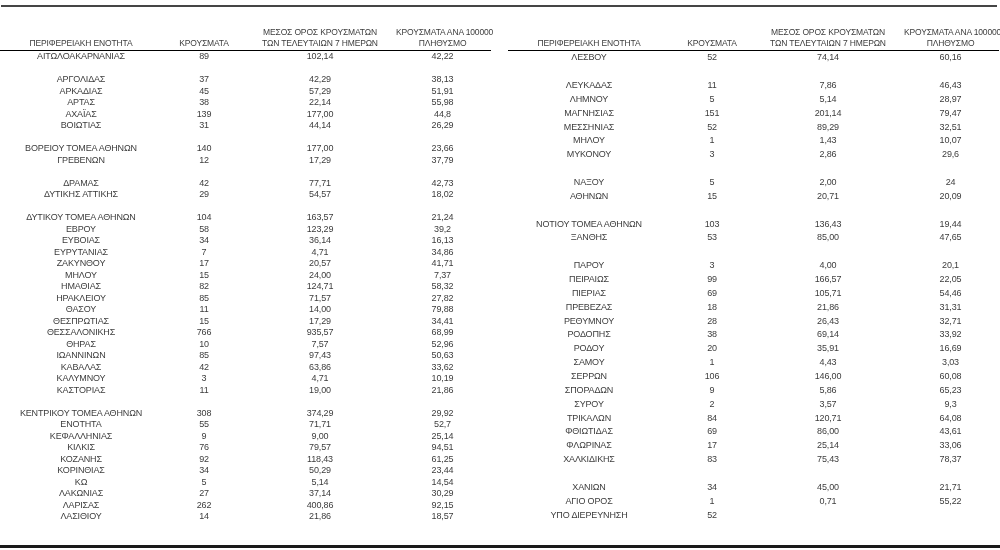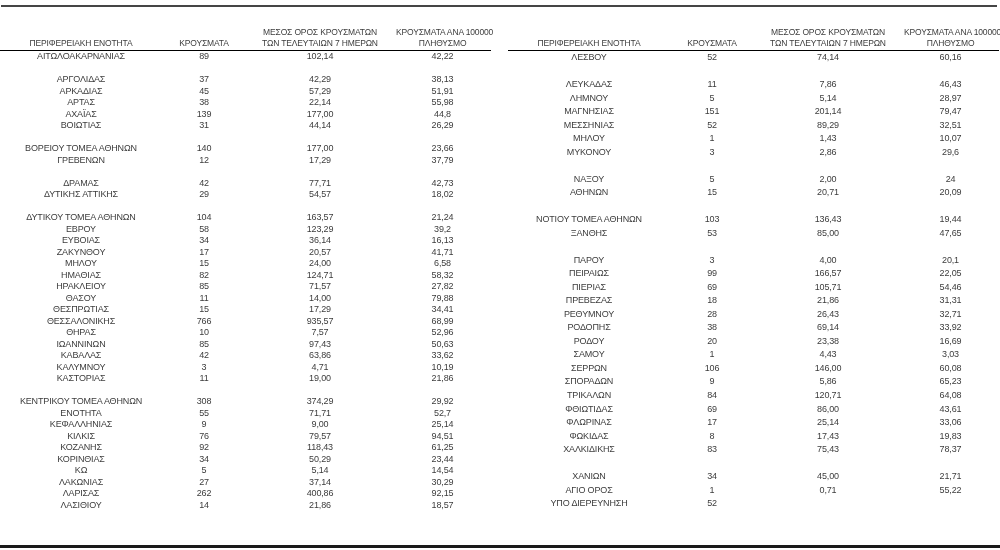--- a/index.html
+++ b/index.html
@@ -188,30 +188,36 @@
             <td>123,29</td>
             <td>39,2</td>
           </tr>
           <tr>
             <td>ΕΥΒΟΙΑΣ</td>
             <td>34</td>
             <td>36,14</td>
             <td>16,13</td>
           </tr>
           <tr>
+            <td>ΕΥΡΥΤΑΝΙΑΣ</td>
+            <td>7</td>
+            <td>4,71</td>
+            <td>34,86</td>
+          </tr>
+          <tr>
             <td>ΖΑΚΥΝΘΟΥ</td>
             <td>17</td>
             <td>20,57</td>
             <td>41,71</td>
           </tr>
           <tr>
             <td>ΜΗΛΟΥ</td>
             <td>15</td>
             <td>24,00</td>
-            <td>6,58</td>
+            <td>7,37</td>
           </tr>
           <tr>
             <td>ΗΜΑΘΙΑΣ</td>
             <td>82</td>
             <td>124,71</td>
             <td>58,32</td>
           </tr>
           <tr>
             <td>ΗΡΑΚΛΕΙΟΥ</td>
             <td>85</td>
@@ -483,21 +489,21 @@
           </tr>
           <tr>
             <td>ΡΟΔΟΠΗΣ</td>
             <td>38</td>
             <td>69,14</td>
             <td>33,92</td>
           </tr>
           <tr>
             <td>ΡΟΔΟΥ</td>
             <td>20</td>
-            <td>23,38</td>
+            <td>35,91</td>
             <td>16,69</td>
           </tr>
           <tr>
             <td>ΣΑΜΟΥ</td>
             <td>1</td>
             <td>4,43</td>
             <td>3,03</td>
           </tr>
           <tr>
             <td>ΣΕΡΡΩΝ</td>
@@ -505,44 +511,44 @@
             <td>146,00</td>
             <td>60,08</td>
           </tr>
           <tr>
             <td>ΣΠΟΡΑΔΩΝ</td>
             <td>9</td>
             <td>5,86</td>
             <td>65,23</td>
           </tr>
           <tr>
+            <td>ΣΥΡΟΥ</td>
+            <td>2</td>
+            <td>3,57</td>
+            <td>9,3</td>
+          </tr>
+          <tr>
             <td>ΤΡΙΚΑΛΩΝ</td>
             <td>84</td>
             <td>120,71</td>
             <td>64,08</td>
           </tr>
           <tr>
             <td>ΦΘΙΩΤΙΔΑΣ</td>
             <td>69</td>
             <td>86,00</td>
             <td>43,61</td>
           </tr>
           <tr>
             <td>ΦΛΩΡΙΝΑΣ</td>
             <td>17</td>
             <td>25,14</td>
             <td>33,06</td>
           </tr>
           <tr>
-            <td>ΦΩΚΙΔΑΣ</td>
-            <td>8</td>
-            <td>17,43</td>
-            <td>19,83</td>
-          </tr>
-          <tr>
             <td>ΧΑΛΚΙΔΙΚΗΣ</td>
             <td>83</td>
             <td>75,43</td>
             <td>78,37</td>
           </tr>
           <tr>
             <td></td>
             <td></td>
             <td></td>
             <td></td>

